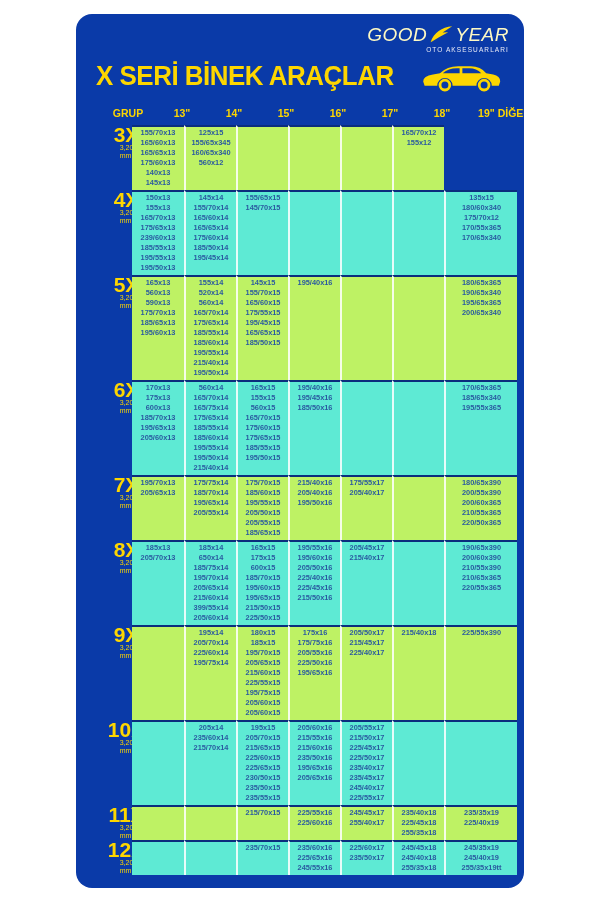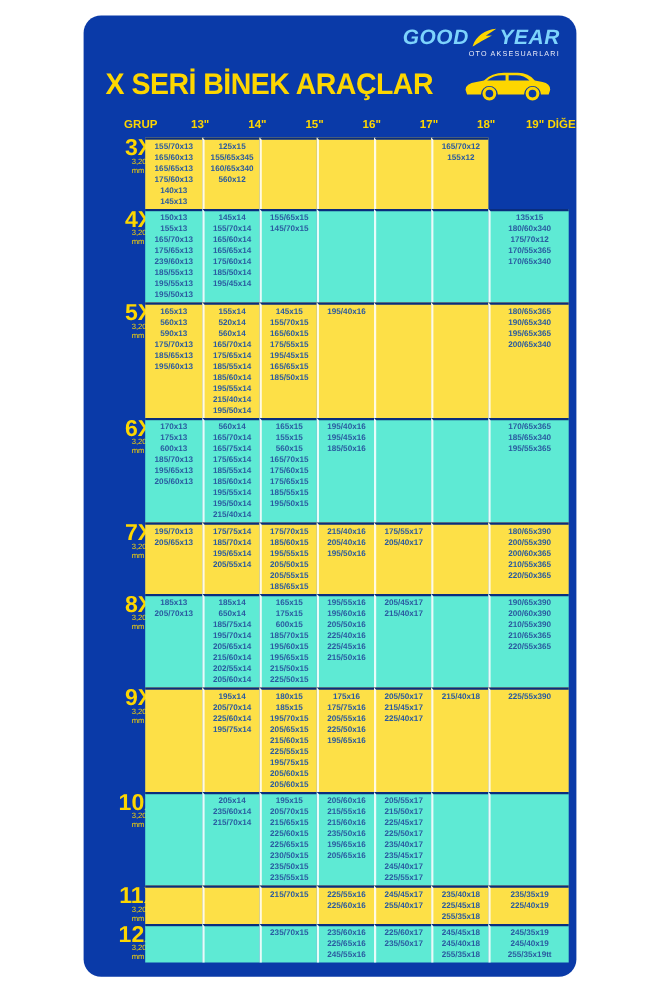--- a/index.html
+++ b/index.html
@@ -7,36 +7,36 @@
     width:600px; height:900px; background:#ffffff; position:relative;
     font-family:"Liberation Sans", sans-serif; overflow:hidden;
   }
   .panel {
     position:absolute; left:76px; top:14px; width:448px; height:874px;
     background:#0a3aa8; border-radius:16px; overflow:hidden;
   }
   
   .logo { position:absolute; top:11px; right:15px; text-align:right; }
   .logo-line { display:flex; align-items:flex-end; justify-content:flex-end; gap:1px;
-    color:#7dd3fc; font-style:italic; font-weight:bold; font-size:19px; letter-spacing:.5px; line-height:20px; }
+    color:#fef9c3; font-style:italic; font-weight:normal; font-size:19px; letter-spacing:.5px; line-height:20px; }
   .logo-sub { color:#e9ebf7; font-size:6.5px; letter-spacing:1.1px; margin-top:1px; }
   
   .title-row { position:absolute; top:46px; left:20px; display:flex; align-items:center; gap:13px; }
   .title { color:#fdd600; font-size:27px; font-weight:bold; letter-spacing:-.5px; white-space:nowrap; transform:scaleX(.96); transform-origin:left center; }
   
   .grid8 { display:grid; grid-template-columns:56px 52px 52px 52px 52px 52px 52px 73px; }
   .thead { position:absolute; top:93px; left:0; width:441px;padding-left:24px; }
   .hc { color:#fdd600; font-weight:bold; font-size:10.5px; text-align:center; white-space:nowrap; }
   .tbody { position:absolute; top:111px; left:0; width:441px; }
   .band { }
   .g { display:flex; flex-direction:column; align-items:center; justify-content:flex-start;margin-left:45px; }
   .gname { color:#fdd600; font-size:21px; font-weight:bold; line-height:19px; }
   .gsub  { color:#fdd600; font-size:7px; line-height:8px; }
   .c { border-top:2px solid #0a2d7d; padding:1px 0 2px; }
-  .band.light .c { background:#fde047; }
+  .band.light .c { background:#bef264; }
   .band.dark  .c { background:#5eead4; }
   .c + .c { border-left:2px solid rgba(255,255,255,.85); }
   .ln { font-size:7.4px; line-height:10px; min-height:10px; font-weight:bold;
         color:#2a5aa0; text-align:center; white-space:nowrap; }
 </style>
 </head>
 <body>
 
 <div class="panel">
 
@@ -287,21 +287,21 @@
           <div class="ln">185x13</div>
           <div class="ln">205/70x13</div>
         </div>
         <div class="c">
           <div class="ln">185x14</div>
           <div class="ln">650x14</div>
           <div class="ln">185/75x14</div>
           <div class="ln">195/70x14</div>
           <div class="ln">205/65x14</div>
           <div class="ln">215/60x14</div>
-          <div class="ln">202/55x14</div>
+          <div class="ln">399/55x14</div>
           <div class="ln">205/60x14</div>
         </div>
         <div class="c">
           <div class="ln">165x15</div>
           <div class="ln">175x15</div>
           <div class="ln">600x15</div>
           <div class="ln">185/70x15</div>
           <div class="ln">195/60x15</div>
           <div class="ln">195/65x15</div>
           <div class="ln">215/50x15</div>

